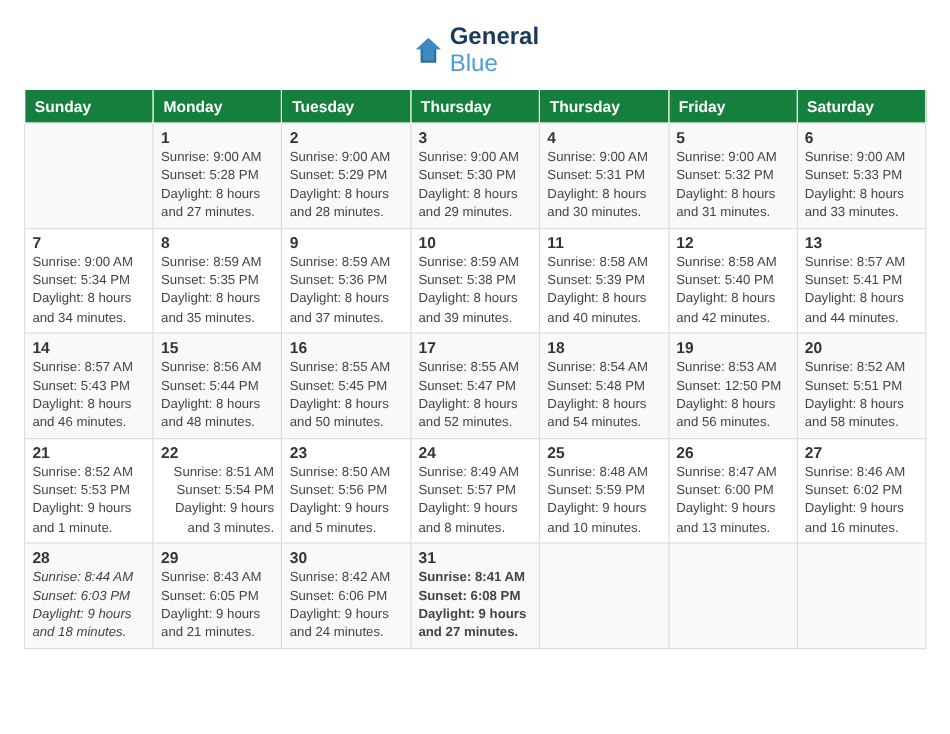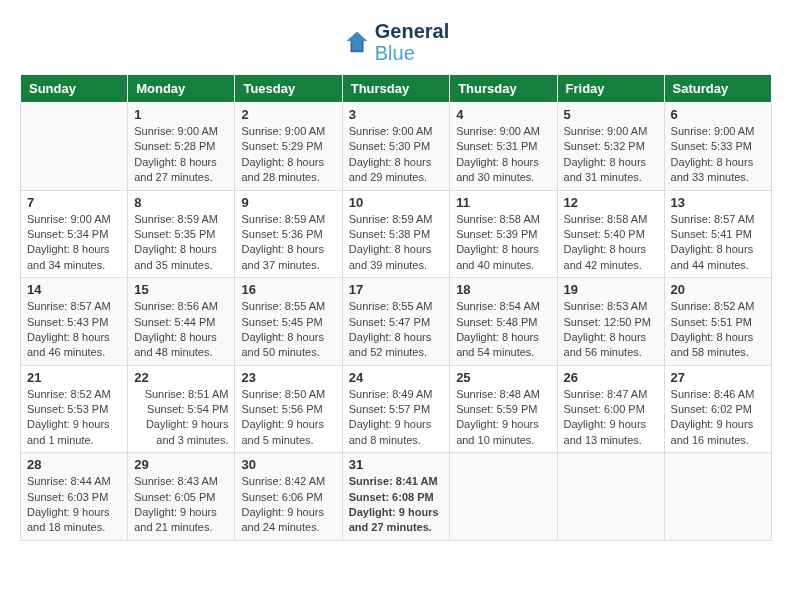--- a/index.html
+++ b/index.html
@@ -307,21 +307,21 @@
           <span class="day-number">27</span>
           <div class="day-info" style="white-space: pre-line;">Sunrise: 8:46 AM
 Sunset: 6:02 PM
 Daylight: 9 hours
 and 16 minutes.</div>
         </td>
       </tr>
       <tr>
         <td>
           <span class="day-number">28</span>
-          <div class="day-info" style="white-space: pre-line;">Sunrise: 8:44 AM
+          <div class="day-info" style="white-space: pre-line; font-style: italic;">Sunrise: 8:44 AM
 Sunset: 6:03 PM
 Daylight: 9 hours
 and 18 minutes.</div>
         </td>
         <td>
           <span class="day-number">29</span>
           <div class="day-info" style="white-space: pre-line;">Sunrise: 8:43 AM
 Sunset: 6:05 PM
 Daylight: 9 hours
 and 21 minutes.</div>

